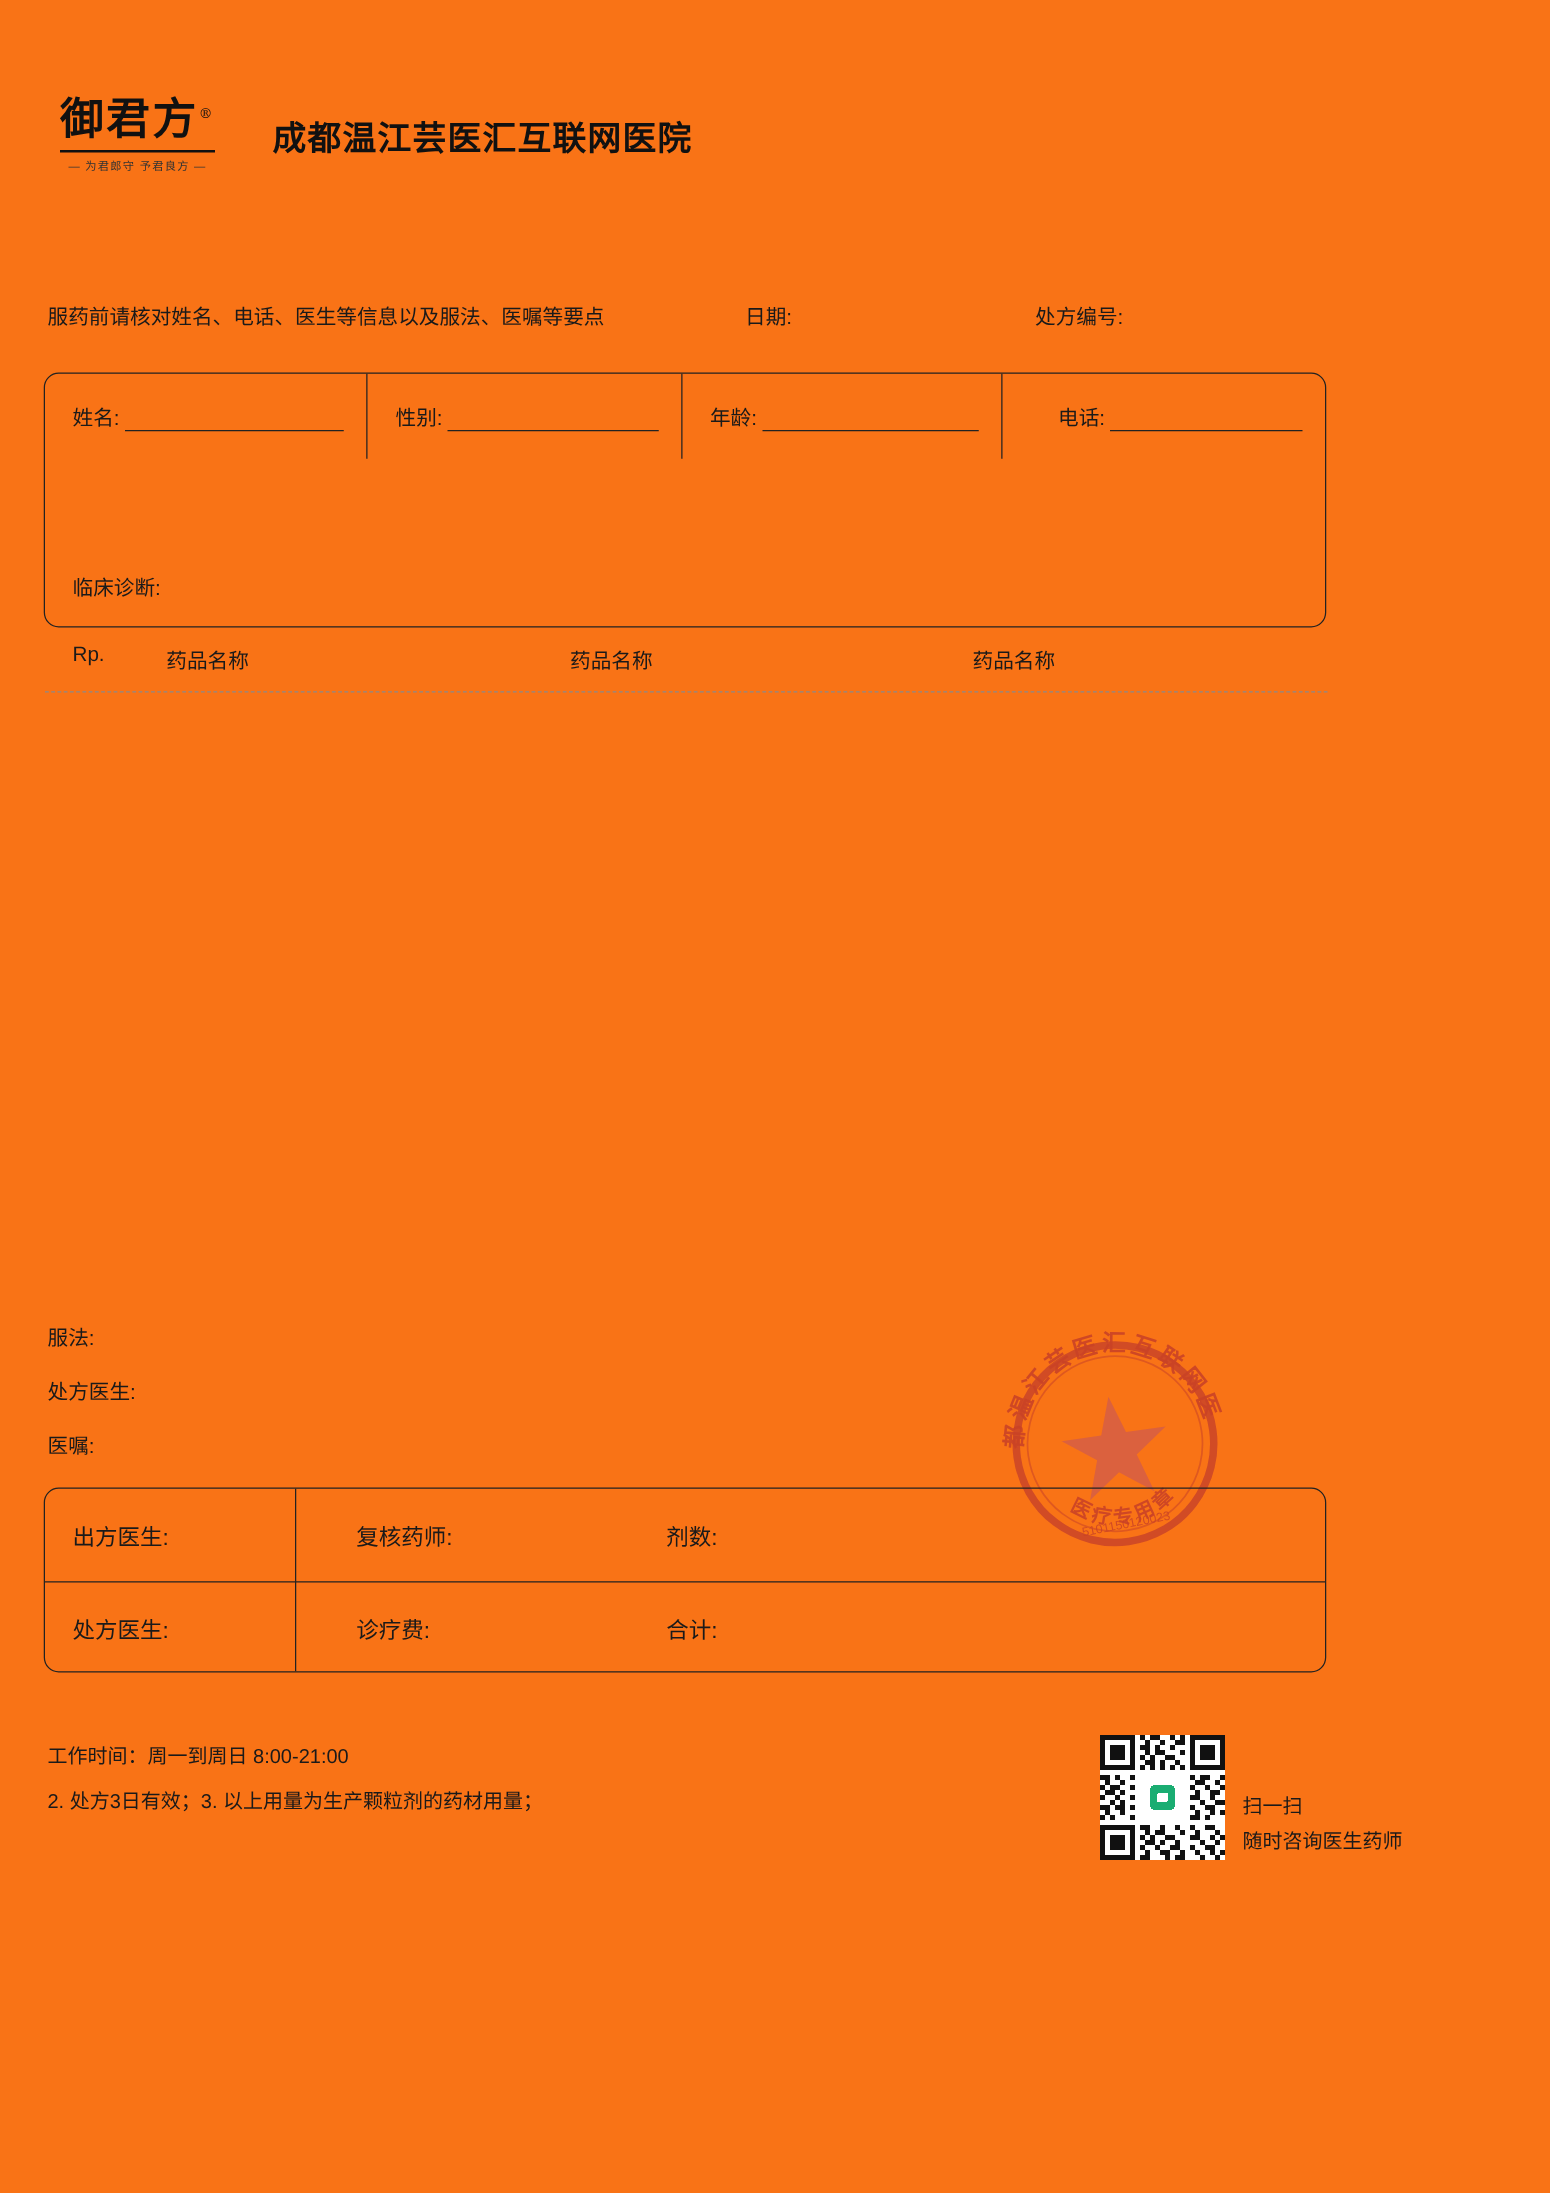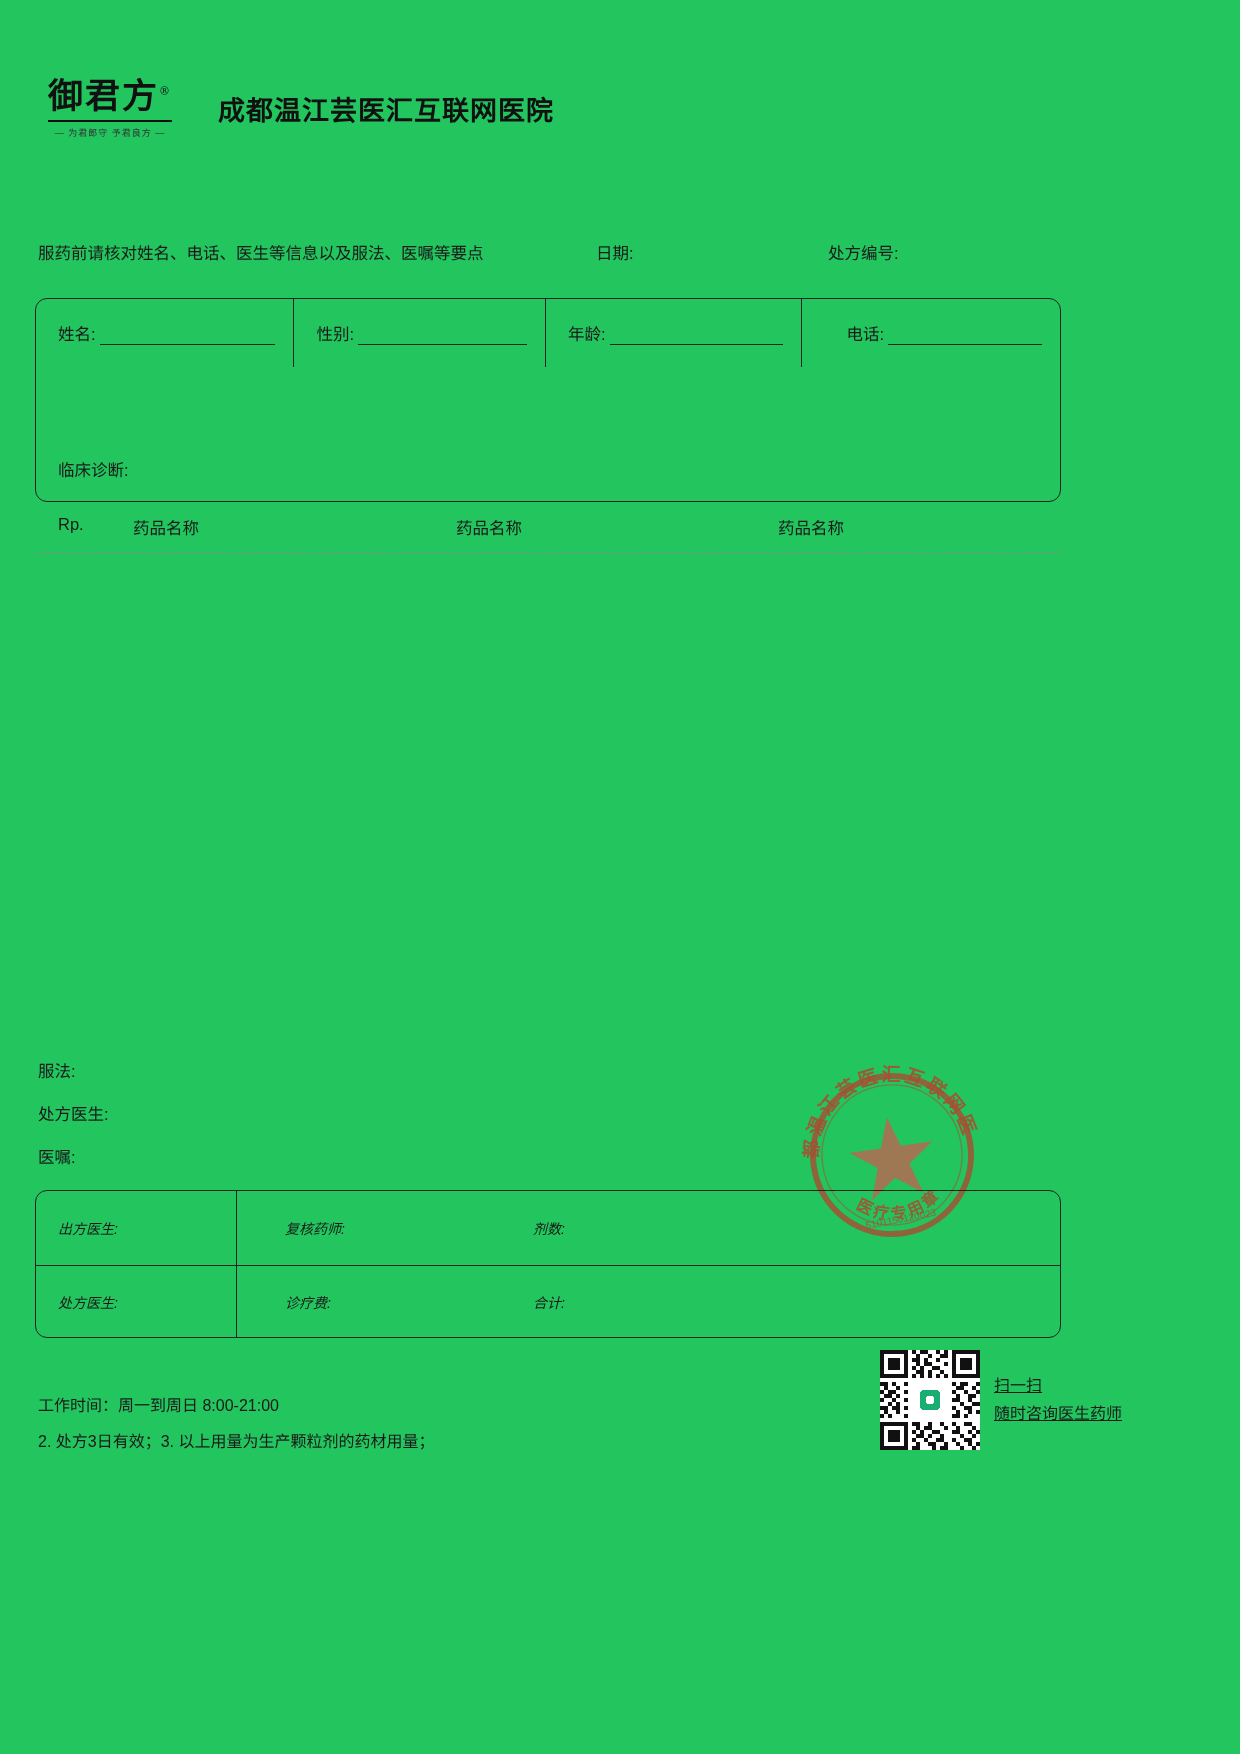--- a/index.html
+++ b/index.html
@@ -11,21 +11,21 @@
     width: 1240px;
     height: 1754px;
     position: relative;
     font-family: "Liberation Sans", "DejaVu Sans", sans-serif;
     color: #1a1a1a;
     overflow: hidden;
   }
   .page {
     position: absolute;
     inset: 0;
-    background: #22c55e;
+    background: #f97316;
   }
 
   
   .header {
     position: absolute;
     left: 40px;
     top: 78px;
     display: flex;
     align-items: center;
   }
@@ -204,23 +204,22 @@
     border: 1.3px solid #222;
     border-radius: 12px;
     box-sizing: border-box;
   }
   .sb-row {
     position: absolute;
     left: 0; right: 0;
     height: 74px;
     display: flex;
     align-items: center;
-    font-size: 14px;
+    font-size: 18px;
     box-sizing: border-box;
-    font-style: italic;
   }
   .sb-row.r1 { top: 0; }
   .sb-row.r2 { top: 74px; }
   .sb-divider {
     position: absolute;
     left: 0; right: 0;
     top: 74px;
     border-top: 1.2px solid #222;
   }
   .sb-vline {
@@ -249,24 +248,23 @@
     font-size: 16px;
     line-height: 36px;
     color: #1a1a1a;
   }
   .bottom-notes div { white-space: nowrap; }
 
   
   .qr-area {
     position: absolute;
     left: 880px;
-    top: 1350px;
-    display: flex;
-    align-items: center;
-    text-decoration: underline;
+    top: 1388px;
+    display: flex;
+    align-items: flex-end;
   }
   .qr-code {
     width: 100px;
     height: 100px;
     position: relative;
     background: #fff;
   }
   .qr-code svg { display: block; }
   .qr-text {
     margin-left: 14px;

